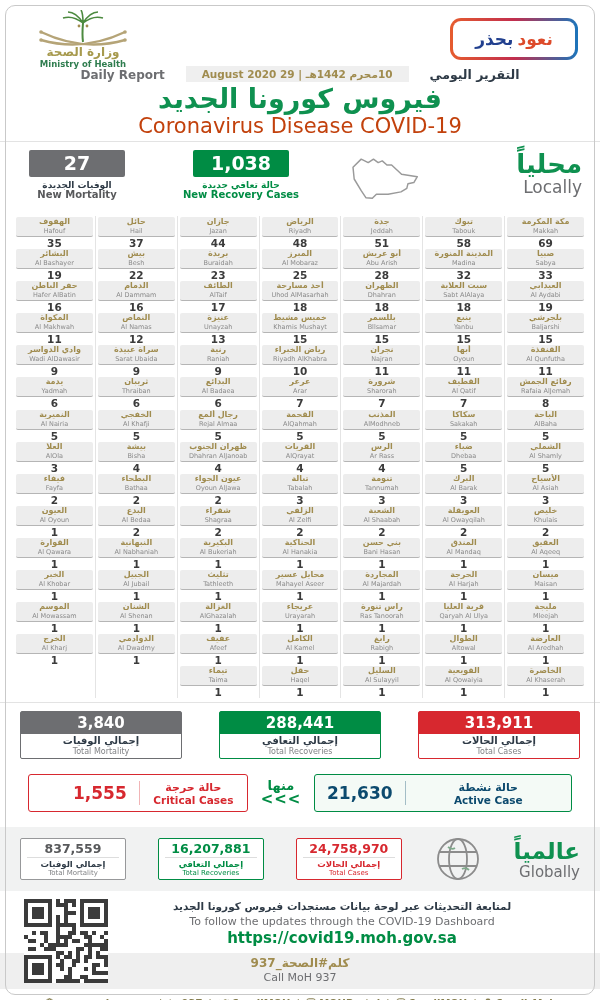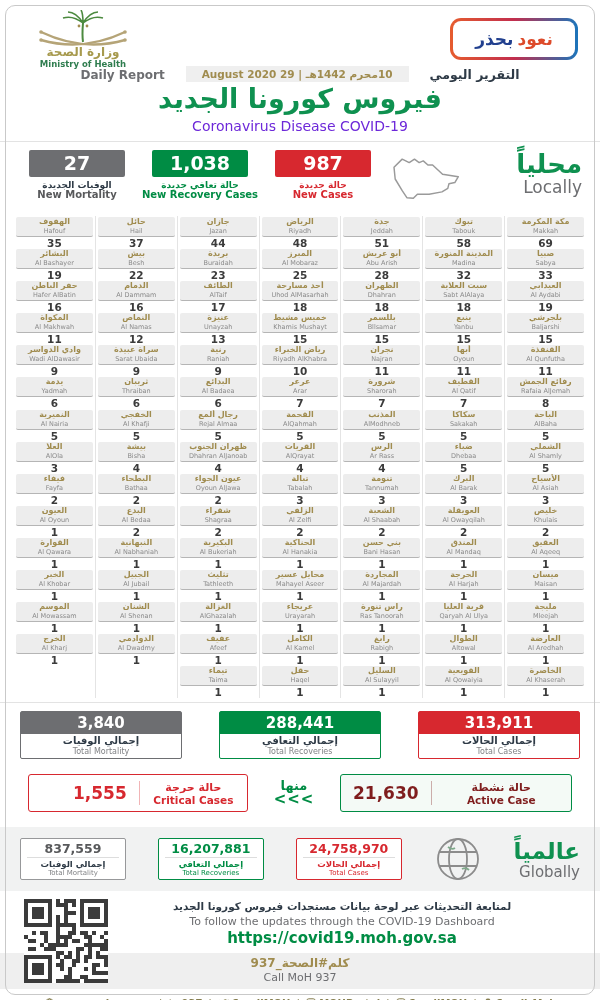--- a/index.html
+++ b/index.html
@@ -17,21 +17,21 @@
   .badge-inner{width:100%;height:100%;background:#fff;border-radius:8px;display:flex;align-items:center;justify-content:center;direction:rtl;gap:4px;}
   .badge-w1{font-weight:bold;font-size:17px;color:#DD4A2A;}
   .badge-w2{font-weight:bold;font-size:17px;color:#22408F;}
 
   .daterow{display:flex;justify-content:center;align-items:flex-end;gap:21px;height:18px;}
   .dr-en{color:#6D6E71;font-weight:bold;font-size:12px;}
   .chip{background:#EFEFEF;color:#A08C4F;font-size:10.5px;font-weight:bold;padding:2px 16px;direction:rtl;}
   .dr-ar{color:#2E3A46;font-weight:bold;font-size:12.5px;direction:rtl;}
 
   .title{text-align:center;color:#0F9150;font-size:27px;font-weight:bold;direction:rtl;height:34px;line-height:34px;}
-  .subtitle{text-align:center;color:#6d28d9;font-size:14px;height:21px;line-height:20px;}
+  .subtitle{text-align:center;color:#c2410c;font-size:21px;height:21px;line-height:20px;}
   .sep{border-top:1px solid #E3E3E3;margin-top:4px;}
 
   
   .localrow{display:flex;align-items:flex-start;justify-content:space-between;padding:8px 18px 0;height:60px;}
   .stat{width:118px;text-align:center;}
   .nbx{height:27px;line-height:27px;color:#fff;font-size:19px;font-weight:bold;border-radius:2px;width:96px;margin:0 auto;}
   .bg-gray{background:#6D6E71;}.bg-green{background:#008C44;}.bg-red{background:#D7282F;}
   .lar{font-size:9px;font-weight:bold;margin-top:3px;direction:rtl;line-height:10px;}
   .len{font-size:10px;font-weight:bold;line-height:10px;}
   .c-dark{color:#2E3A46;}.c-dark2{color:#58595B;}.c-green{color:#008C44;}.c-red{color:#D7282F;}
@@ -62,21 +62,21 @@
 
   
   .critrow{display:flex;align-items:center;justify-content:space-between;padding:10px 28px 0;height:48px;}
   .cbox{display:flex;align-items:center;border:1.5px solid;border-radius:3px;height:38px;box-sizing:border-box;background:#fff;}
   .cbox .num{font-size:17px;font-weight:bold;padding:0 12px;}
   .vline{width:1px;height:24px;background:currentColor;opacity:.35;}
   .labs{padding:0 10px;text-align:center;flex:1;}
   .la{font-size:11px;font-weight:bold;direction:rtl;line-height:13px;}
   .le{font-size:10.5px;font-weight:bold;line-height:12px;}
   .crit{color:#D7282F;border-color:#D7282F;width:220px;padding-left:32px;}
-  .act{color:#7f1d1d;border-color:#008C44;width:232px;background:#F4FAF6;}
+  .act{color:#0c4a6e;border-color:#008C44;width:258px;background:#F4FAF6;}
   .minha{text-align:center;color:#008C44;font-weight:bold;}
   .m1{font-size:13px;direction:rtl;line-height:12px;}
   .m2{font-size:15px;letter-spacing:1px;line-height:14px;}
 
   
   .gband{margin-top:10px;background:#F1F2F2;height:64px;display:flex;align-items:center;justify-content:space-between;padding:0 20px;box-sizing:border-box;}
   .gbox{width:104px;background:#fff;border:1px solid;border-radius:2px;text-align:center;padding:2px 0 2px;}
   .gnum{font-size:12.5px;font-weight:bold;line-height:15px;}
   .gar{font-size:8.5px;font-weight:bold;direction:rtl;border-top:1px solid #DDDDDD;margin:1px 6px 0;padding-top:1px;line-height:10px;}
   .gen{font-size:7px;line-height:8px;}
@@ -152,25 +152,20 @@
   <div class="localrow">
     <div class="stat">
       <div class="nbx bg-gray">27</div>
       <div class="lar c-dark">الوفيات الجديدة</div>
       <div class="len c-dark2">New Mortality</div>
     </div>
     <div class="stat">
       <div class="nbx bg-green">1,038</div>
       <div class="lar c-green">حالة تعافي جديدة</div>
       <div class="len c-green">New Recovery Cases</div>
-    </div>
-    <div class="stat">
-      <div class="nbx bg-red">987</div>
-      <div class="lar c-red">حالة جديدة</div>
-      <div class="len c-red">New Cases</div>
     </div>
     <div class="mapwrap">
       <svg width="76" height="54" viewBox="0 0 130 92" fill="#fff" stroke="#9A9A9A" stroke-width="2.5" stroke-linejoin="round">
         <path d="M12,26 L26,12 L38,18 L47,12 L55,18 L62,15 L70,22 L78,22 L95,38 L122,42 L116,52 L106,54 L104,62 L94,68 L72,72 L52,72 L45,79 L34,78 L26,66 L14,46 Z"></path>
       </svg>
     </div>
     <div class="locally">
       <div class="loc-ar">محلياً</div>
       <div class="loc-en">Locally</div>
     </div>

